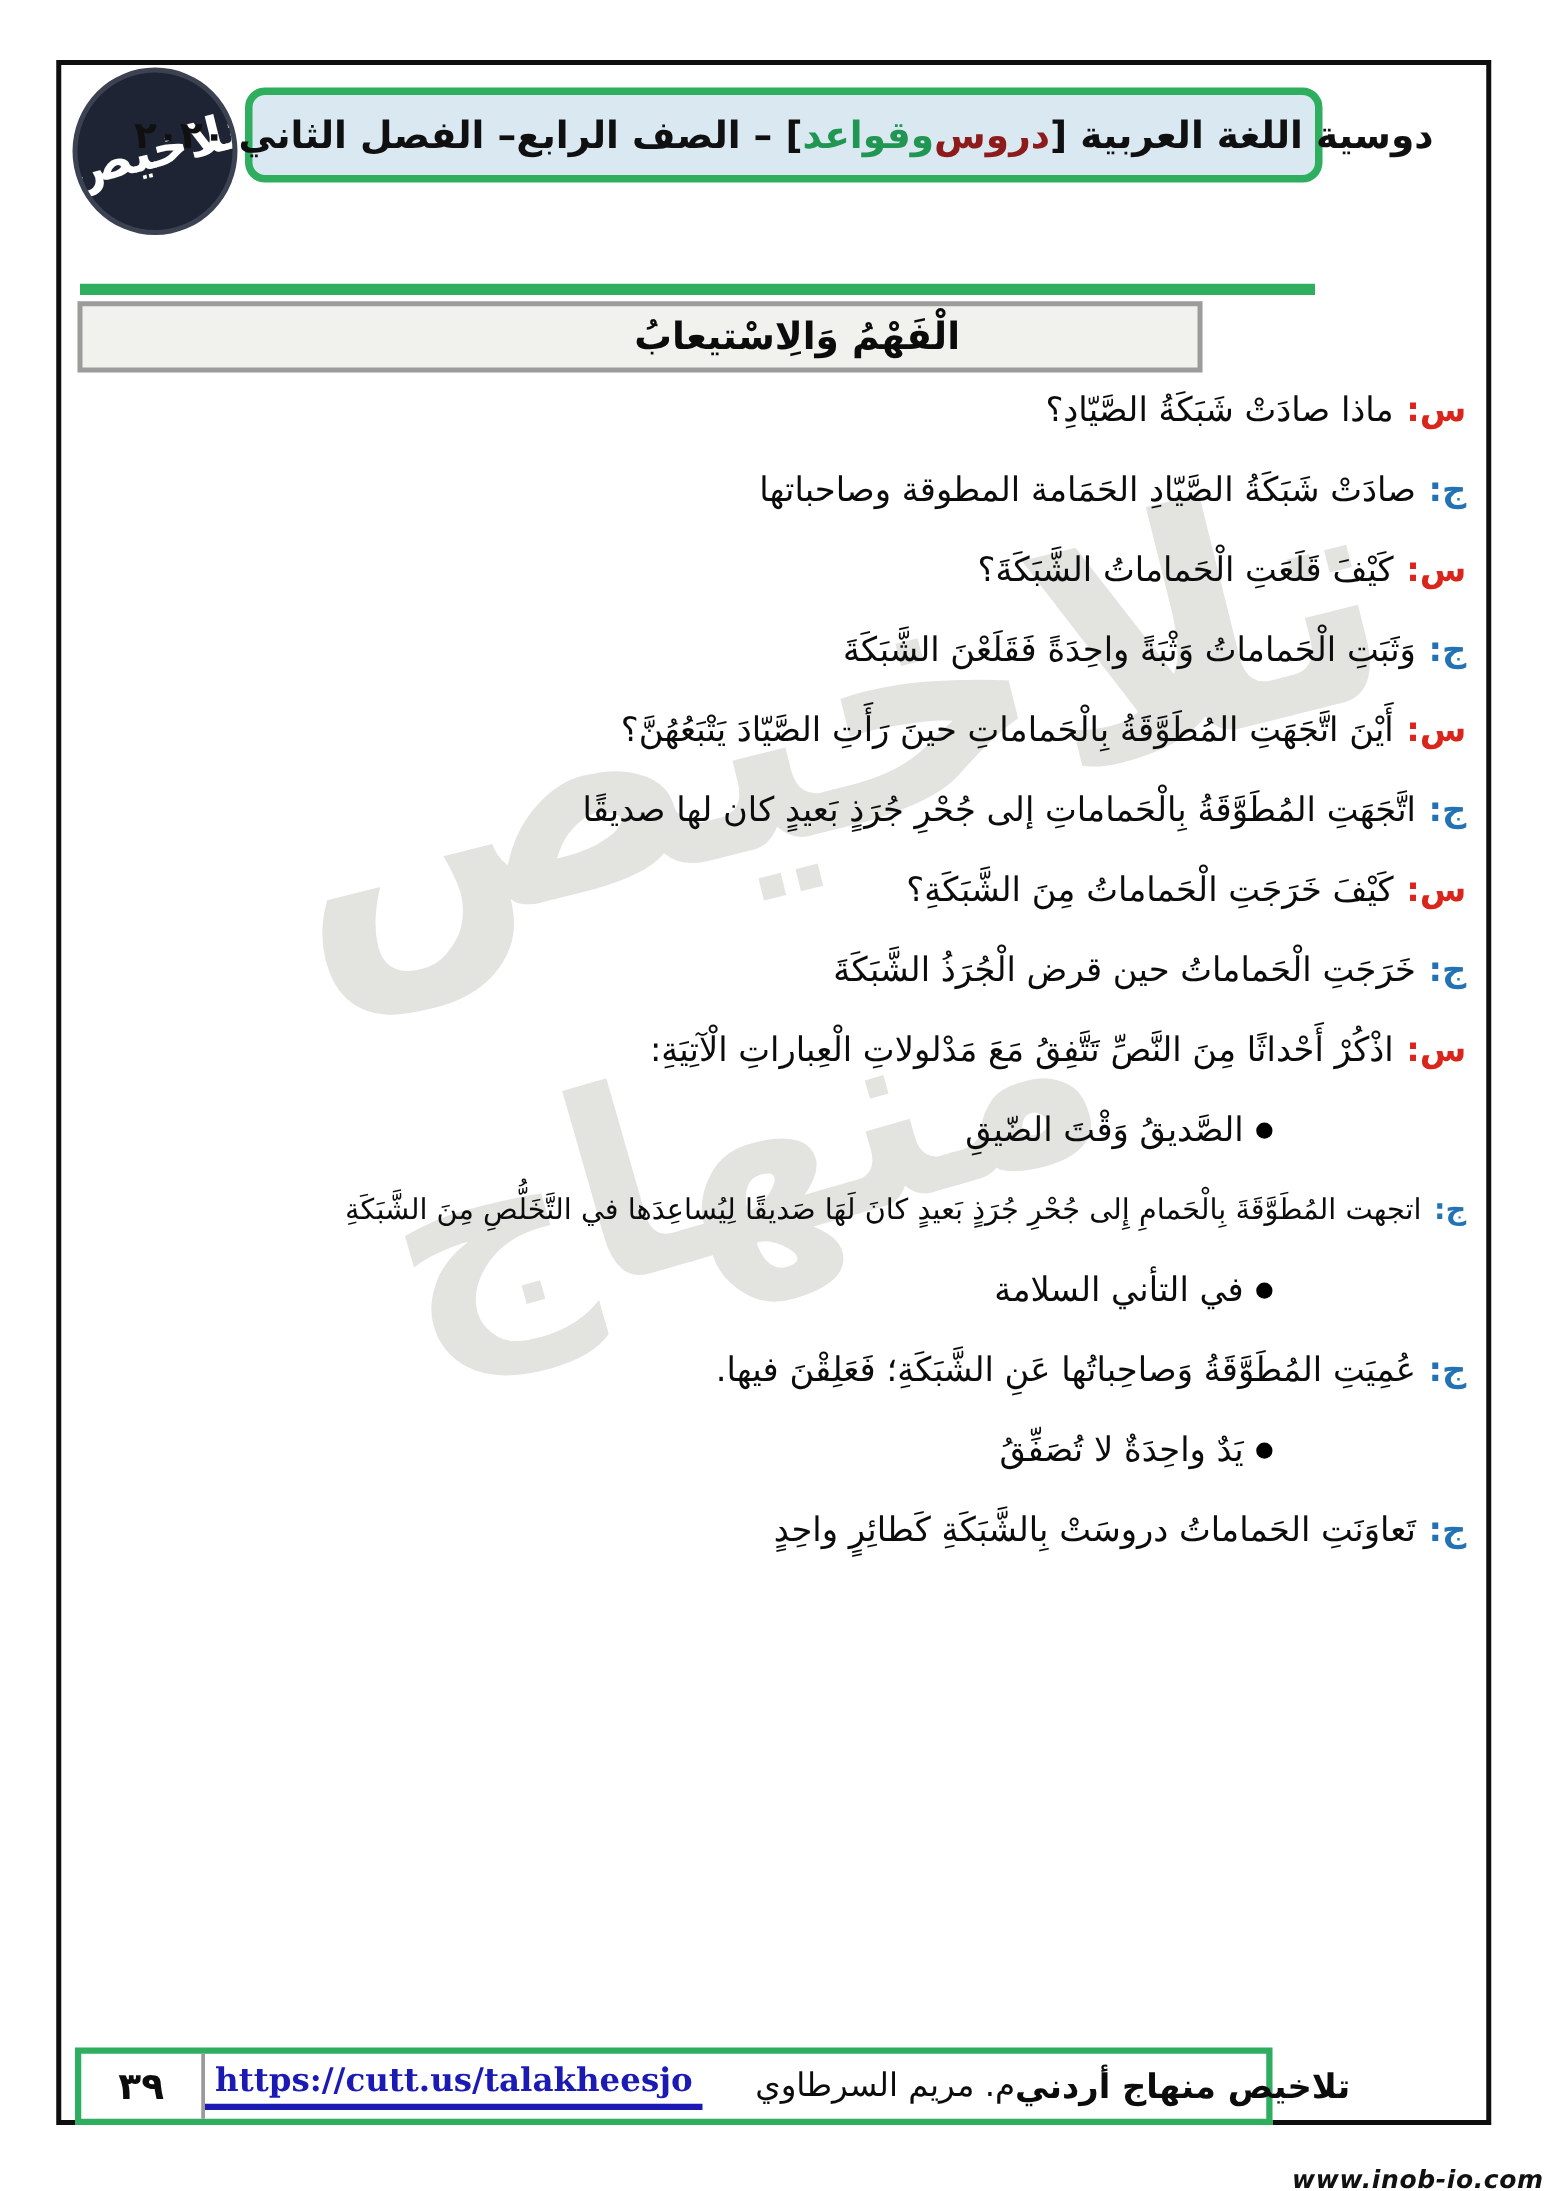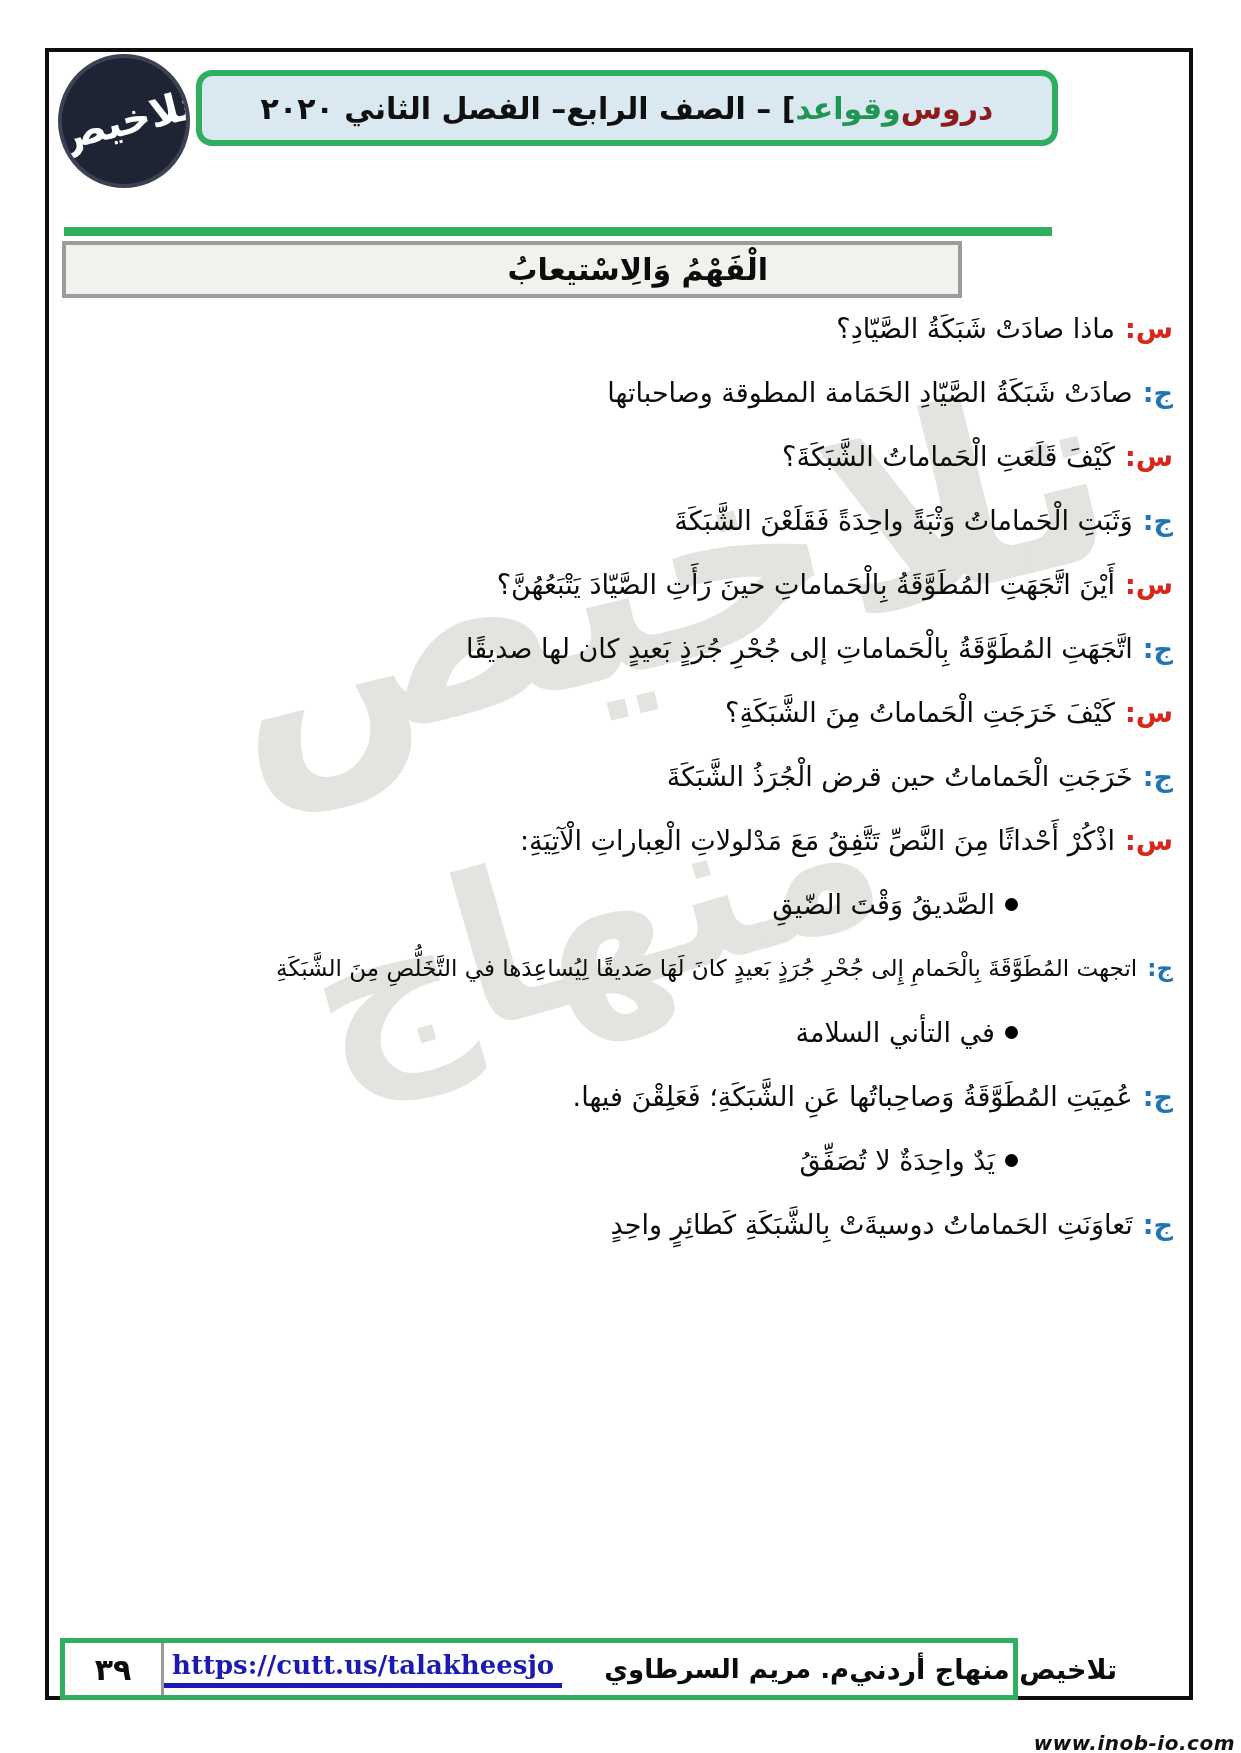--- a/index.html
+++ b/index.html
@@ -56,40 +56,41 @@
     position:absolute;left:60px;top:1638px;width:958px;height:62px;z-index:3;
     border:5px solid #2fae60;box-sizing:border-box;background:#fff;
     display:flex;align-items:center;
   }
   .f-page{width:96px;text-align:center;font-size:30px;font-weight:bold;color:#0c0c0c;flex:none;}
   .f-div{width:3px;align-self:stretch;background:#9a9a9a;flex:none;}
   .f-url{
     font-family:"DejaVu Serif",serif;font-weight:bold;font-size:26px;
     color:#1b1bb4;border-bottom:5px solid #1b1bb4;padding:0 8px 3px 8px;text-decoration:none;flex:none;
   }
-  .f-author{margin-left:42px;font-size:26px;font-weight:bold;direction:rtl;color:#0c0c0c;flex:none;}
+  .f-author{margin-left:42px;font-size:26px;font-weight:normal;direction:rtl;color:#0c0c0c;flex:none;}
   .f-brand{margin-left:auto;margin-right:32px;font-size:27px;font-weight:bold;direction:rtl;color:#0c0c0c;flex:none;}
   .bottom-credit{
     position:absolute;right:6px;top:1731px;font-size:20px;font-weight:bold;font-style:italic;
     color:#111;z-index:3;letter-spacing:0.5px;
   }
 </style>
 </head>
 <body>
 
 <div class="frame"></div>
 
 <div class="wm wm1">تلاخيص</div>
 <div class="wm wm2">منهاج</div>
 
 <div class="logo">
   <span class="logo-word">تلاخيص</span>
 </div>
 
 <div class="header-bar">
+  <span>دوسية اللغة العربية [</span>
     <span class="t-red">دروس</span>
     <span class="t-green"> وقواعد</span>
     <span>] – الصف الرابع– الفصل الثاني ٢٠٢٠</span>
 </div>
 
 <div class="green-rule"></div>
 
 <div class="title-box">
   <span>الْفَهْمُ وَالِاسْتيعابُ</span>
 </div>
@@ -154,21 +155,21 @@
     <span class="lbl a-lbl">ج:</span>
     <span class="txt">عُمِيَتِ المُطَوَّقَةُ وَصاحِباتُها عَنِ الشَّبَكَةِ؛ فَعَلِقْنَ فيها.</span>
   </div>
 
   <div class="row bullet">
     <span class="dot"></span>
     <span class="txt">يَدٌ واحِدَةٌ لا تُصَفِّقُ</span>
   </div>
   <div class="row a">
     <span class="lbl a-lbl">ج:</span>
-    <span class="txt">تَعاوَنَتِ الحَماماتُ دوسيةَتْ بِالشَّبَكَةِ كَطائِرٍ واحِدٍ</span>
+    <span class="txt">تَعاوَنَتِ الحَماماتُ دروسَتْ بِالشَّبَكَةِ كَطائِرٍ واحِدٍ</span>
   </div>
 
 </div>
 
 <div class="footer">
   <div class="f-page">٣٩</div>
   <div class="f-div"></div>
   <a class="f-url" href="#">https://cutt.us/talakheesjo</a>
   <div class="f-author">م. مريم السرطاوي</div>
   <div class="f-brand">تلاخيص منهاج أردني</div>

